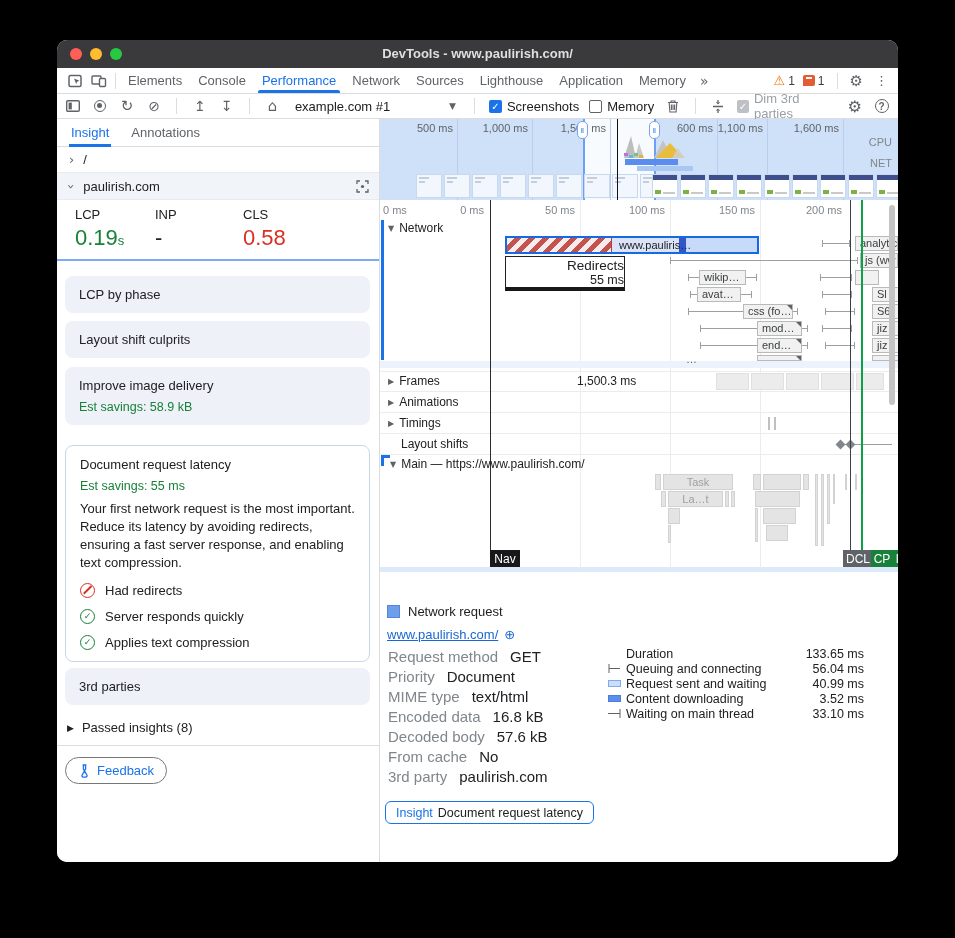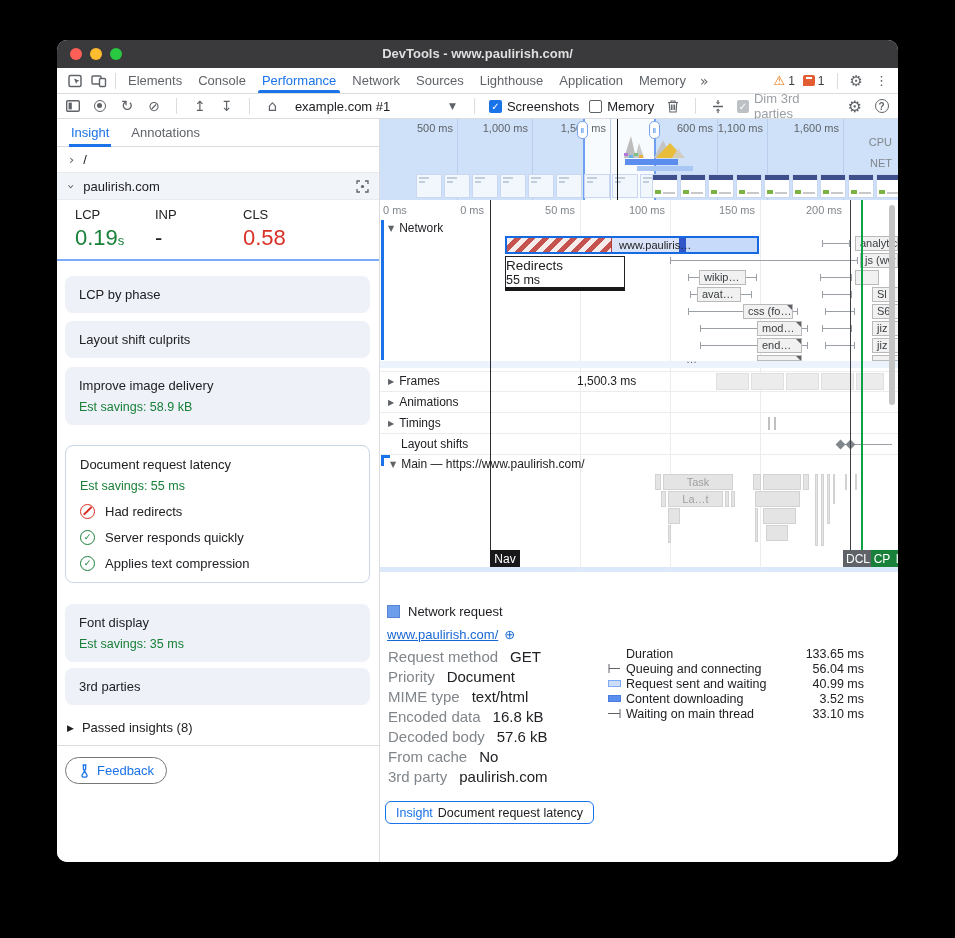--- a/index.html
+++ b/index.html
@@ -119,21 +119,21 @@
   .trklbl{position:absolute;font-size:12px;color:#202124;display:flex;align-items:center;gap:5px;z-index:4;}
   .trklbl .tri{font-size:8px;color:#5f6368;}
   .netmain{position:absolute;left:125px;top:117px;width:254px;height:18px;border:2px solid #1669e0;
     background:#dbe3f8;z-index:2;cursor:pointer;}
   .hatch{position:absolute;left:0;top:0;width:105px;height:14px;border-right:1px solid #b3403c;
     background:repeating-linear-gradient(135deg,#f7ecec 0 5px,#c4524e 5px 10px);}
   .nmtext{position:absolute;left:112px;top:1px;font-size:11px;color:#202124;white-space:nowrap;}
   .nmdark{position:absolute;left:172px;top:0;width:7px;height:14px;background:#3056c9;}
   .nmtail{position:absolute;left:179px;top:0;width:71px;height:14px;background:#c8daf9;}
   .callout{position:absolute;left:125px;top:137px;width:120px;height:35px;background:#fff;
-    border:1px solid #202124;border-bottom:4px solid #18181b;z-index:4;text-align:left;}
+    border:1px solid #202124;border-bottom:4px solid #18181b;z-index:4;text-align:right;}
   .callout .c1{font-size:13.5px;color:#202124;margin-top:1px;}
   .callout .c2{font-size:12.5px;color:#202124;}
   .wline{position:absolute;height:1px;background:#9aa0a6;z-index:2;}
   .wline::before,.wline::after{content:"";position:absolute;top:-3px;width:1px;height:7px;background:#9aa0a6;}
   .wline::before{left:0;} .wline::after{right:0;}
   .wbox{position:absolute;height:15px;background:#f1f1f1;border:1px solid #b9b9b9;z-index:2;
     font-size:11px;color:#3c4043;padding:0 4px;white-space:nowrap;overflow:hidden;cursor:pointer;}
   .wfold{position:absolute;right:-1px;top:-1px;width:0;height:0;border-left:7px solid transparent;
     border-top:7px solid #5f6368;}
   .dots3{position:absolute;left:306px;top:234px;font-size:11px;color:#5f6368;letter-spacing:1px;z-index:4;}
@@ -323,36 +323,33 @@
         <div class="card" style="margin-top:8px;">
           <div class="ct">Layout shift culprits</div>
         </div>
         <div class="card" style="margin-top:9px;">
           <div class="ct">Improve image delivery</div>
           <div class="savings">Est savings: 58.9 kB</div>
         </div>
         <div class="card expanded" style="margin-top:20px;">
           <div class="ct">Document request latency</div>
           <div class="savings">Est savings: 55 ms</div>
+          <div class="desc">Your first network request is the most important. Reduce its latency by avoiding redirects, ensuring a fast server response, and enabling text compression.</div>
           <div class="check-row">
             <div class="cir fail"></div>
             <div>Had redirects</div>
           </div>
           <div class="check-row">
             <div class="cir pass">✓</div>
             <div>Server responds quickly</div>
           </div>
           <div class="check-row">
             <div class="cir pass">✓</div>
             <div>Applies text compression</div>
           </div>
-        </div>
-        <div class="card" style="margin-top:21px;">
-          <div class="ct">Font display</div>
-          <div class="savings">Est savings: 35 ms</div>
         </div>
         <div class="card" style="margin-top:6px;">
           <div class="ct">3rd parties</div>
         </div>
       </div>
     <div class="passed">
       <span class="tri glyph">▶</span>
       <span>Passed insights (8)</span>
     </div>
     <div class="sdivider"></div>

